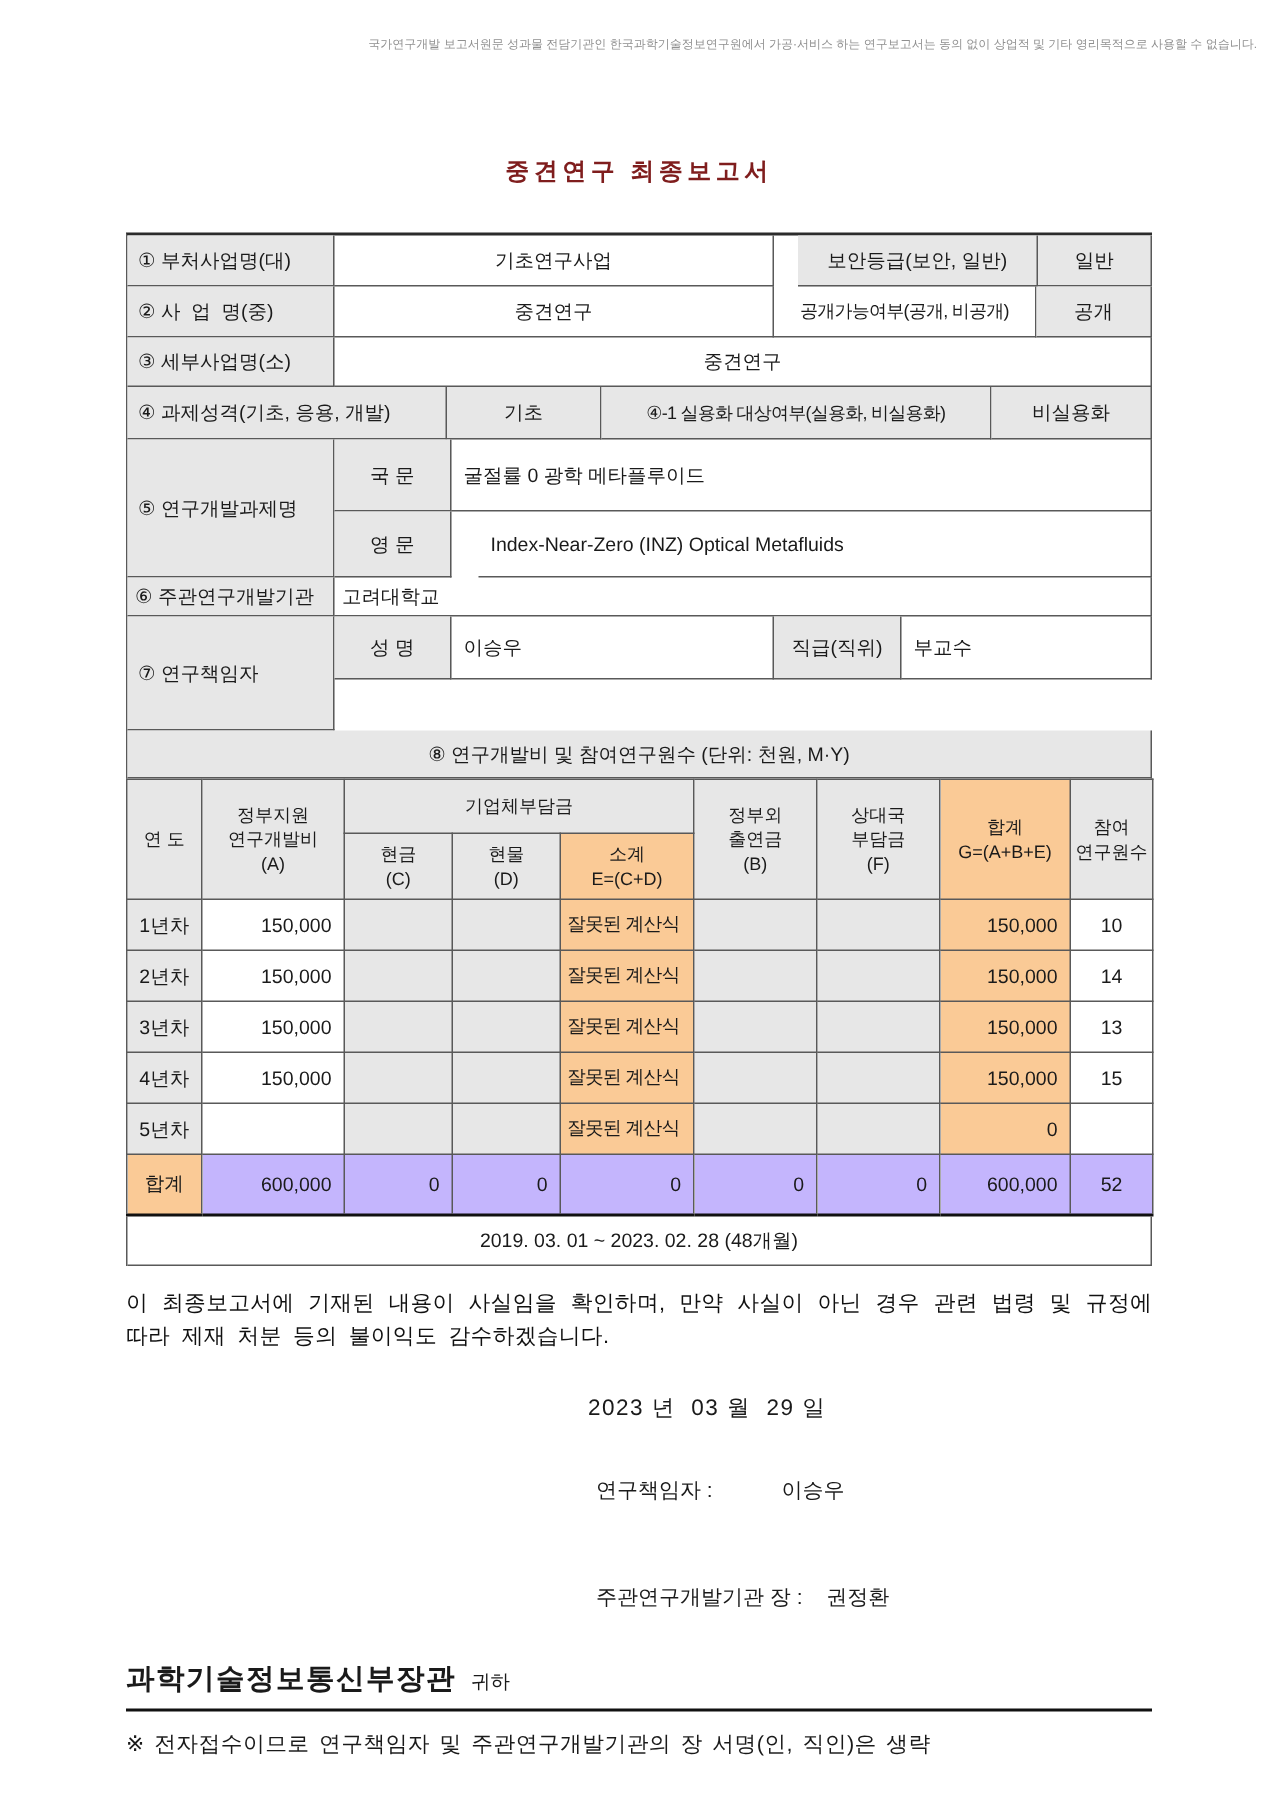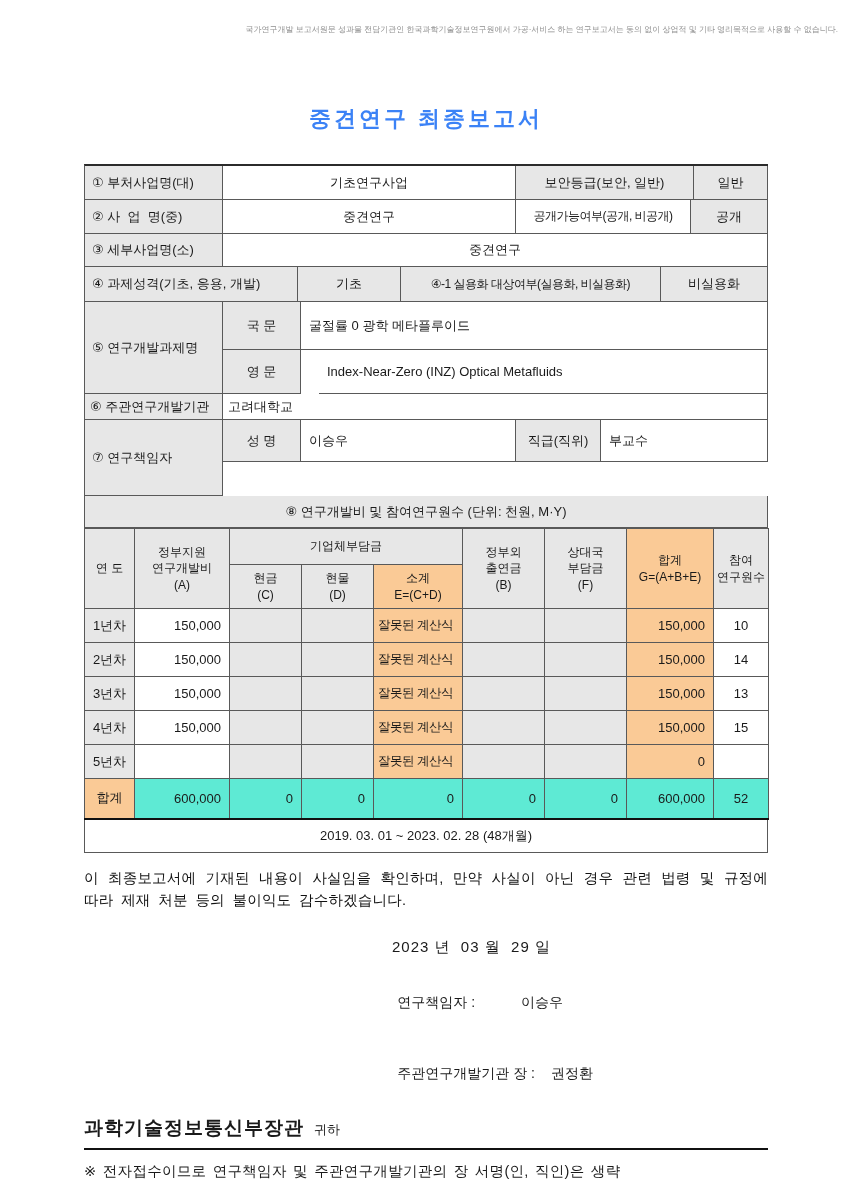--- a/index.html
+++ b/index.html
@@ -9,21 +9,21 @@
     font-family:"Liberation Sans","DejaVu Sans",sans-serif;
     color:#1a1a1a; position:relative;
   }
   .notice {
     position:absolute; top:24px; right:11px;
     font-size:8px; color:#8f8f8f; letter-spacing:0px;
   }
   .page { padding:24px 81px 0 84px; }
   .title {
     margin-top:80px; text-align:center;
-    font-size:22px; font-weight:bold; letter-spacing:3px; color:#3b82f6;
+    font-size:16px; font-weight:bold; letter-spacing:3px; color:#7f1d1d;
   }
   
   .formtable {
     margin-top:30px;
     border-top:2px solid #2b2b2b; border-left:1px solid #595959;
     width:684px; font-size:13px;
   }
   .frow { display:flex; }
   .cell {
     border-right:1px solid #595959; border-bottom:1px solid #595959;
@@ -47,21 +47,21 @@
     background:#E7E7E7; font-weight:normal; font-size:12px;
     white-space:pre-line; text-align:center; vertical-align:middle; line-height:1.35;
   }
   table.budget th.orange, table.budget td.orange { background:#FACA96; }
   table.budget td { height:34px; }
   td.num { text-align:right; padding-right:8px; }
   td.yr  { text-align:center; background:#E7E7E7; }
   td.cnt { text-align:center; }
   td.blank { background:#E7E7E7; }
   td.err { text-align:left; padding-left:4px; font-size:12.5px; letter-spacing:-0.5px; }
-  tr.totalrow td { background:#5eead4; height:40px; border-bottom:2px solid #111; }
+  tr.totalrow td { background:#c4b5fd; height:40px; border-bottom:2px solid #111; }
   tr.totalrow td.yr { background:#FACA96; text-align:center; }
   
   .declaration {
     margin-top:14px; width:684px; font-size:14.5px; line-height:1.58;
     text-align:justify; word-spacing:3.5px; letter-spacing:0.2px; color:#111;
   }
   .sigblock { margin-top:26px; margin-left:290px; font-size:14px; }
   .dateline { font-size:15px; padding-left:18px; letter-spacing:1px; white-space:pre-wrap; }
   .sigline { margin-top:21px; white-space:pre-wrap; }
   .signame-pi { margin-left:42px; }
@@ -81,21 +81,21 @@
 
 <div class="page">
 
   <div class="title">중견연구 최종보고서</div>
 
   <div class="formtable">
 
     <div class="frow" style="height:34px;">
       <div class="cell gray lab" style="width:138px;">① 부처사업명(대)</div>
       <div class="cell ctr" style="width:293px;">기초연구사업</div>
-      <div class="cell gray ctr" style="width:178px;">보안등급(보안, 일반)</div>
+      <div class="cell gray ctr" style="width:160px;margin-left:16px;">보안등급(보안, 일반)</div>
       <div class="cell gray ctr grow">일반</div>
     </div>
 
     <div class="frow" style="height:34px;">
       <div class="cell gray lab" style="width:138px;">② 사  업  명(중)</div>
       <div class="cell ctr" style="width:293px;">중견연구</div>
       <div class="cell ctr fs-sm" style="width:175px;">공개가능여부(공개, 비공개)</div>
       <div class="cell gray ctr grow">공개</div>
     </div>
 

